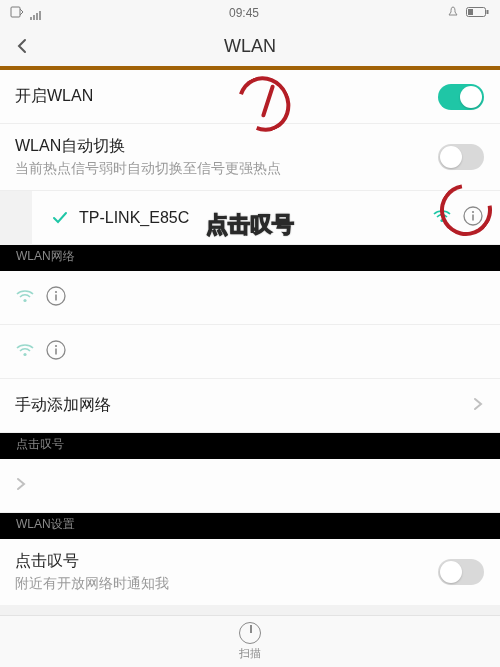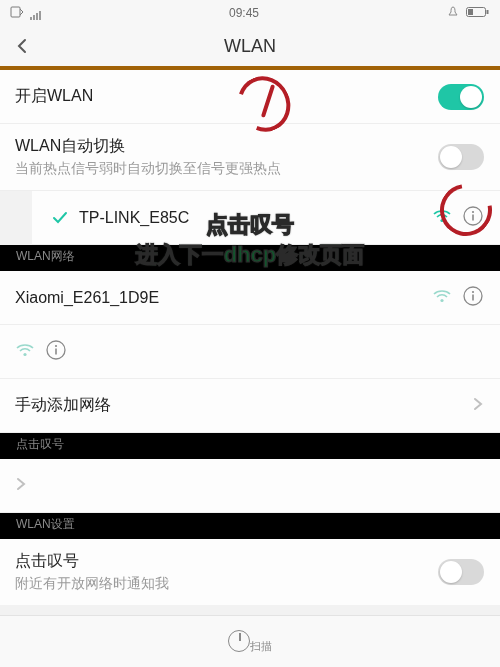--- a/index.html
+++ b/index.html
@@ -206,21 +206,20 @@
         <circle cx="11" cy="11" r="9" fill="none" stroke="#8a8a8a" stroke-width="1.3"></circle>
         <circle cx="11" cy="7" r="1.1" fill="#8a8a8a"></circle>
         <rect x="10.2" y="9.5" width="1.6" height="6" fill="#8a8a8a"></rect>
       </svg>
   </span>
 </div>
 
 <div class="section-header">WLAN网络</div>
 
 <div class="row indented">
-  <div class="label">Xiaomi_E261_1D9E</div>
   <span class="wifi-icon">
     <svg width="20" height="16" viewBox="0 0 20 16">
         <path d="M2 6 C6 2 14 2 18 6" fill="none" stroke="#9ad9cc" stroke-width="1.6"></path>
         <path d="M5 9 C8 6 12 6 15 9" fill="none" stroke="#9ad9cc" stroke-width="1.6"></path>
         <circle cx="10" cy="12.5" r="1.6" fill="#9ad9cc"></circle>
         <rect x="1" y="6" width="5" height="8" fill="none"></rect>
         <path d="M3 10 l0 0" stroke="#9a9a9a"></path>
       </svg>
   </span>
   <span class="info-icon">
@@ -274,27 +273,26 @@
   <div class="label">
     <span>点击叹号</span>
     <span class="sub">附近有开放网络时通知我</span>
   </div>
   <div class="toggle off">
       <div class="thumb"></div>
     </div>
 </div>
 
 <div class="tabbar">
-  <div style="display:flex;flex-direction:row;align-items:flex-end;">
+  <div style="display:flex;flex-direction:column;align-items:flex-start;">
     <div class="scan-icon"></div>
     <span>扫描</span>
   </div>
 </div>
 
 <div class="anno-circle open" style="top:76px; left:238px; width:52px; height:56px;"></div>
 <div class="anno-slash" style="top:84px; left:266px;"></div>
 
 <div class="anno-circle" style="top:184px; left:440px; width:52px; height:52px; border-top-color:transparent; transform:rotate(35deg);"></div>
 
 <div class="anno-text" style="top:210px; left:50%; transform:translateX(-50%);">
   <div>点击叹号</div>
-  <div>进入下一dhcp修改页面</div>
 </div>
 
 </body></html>

